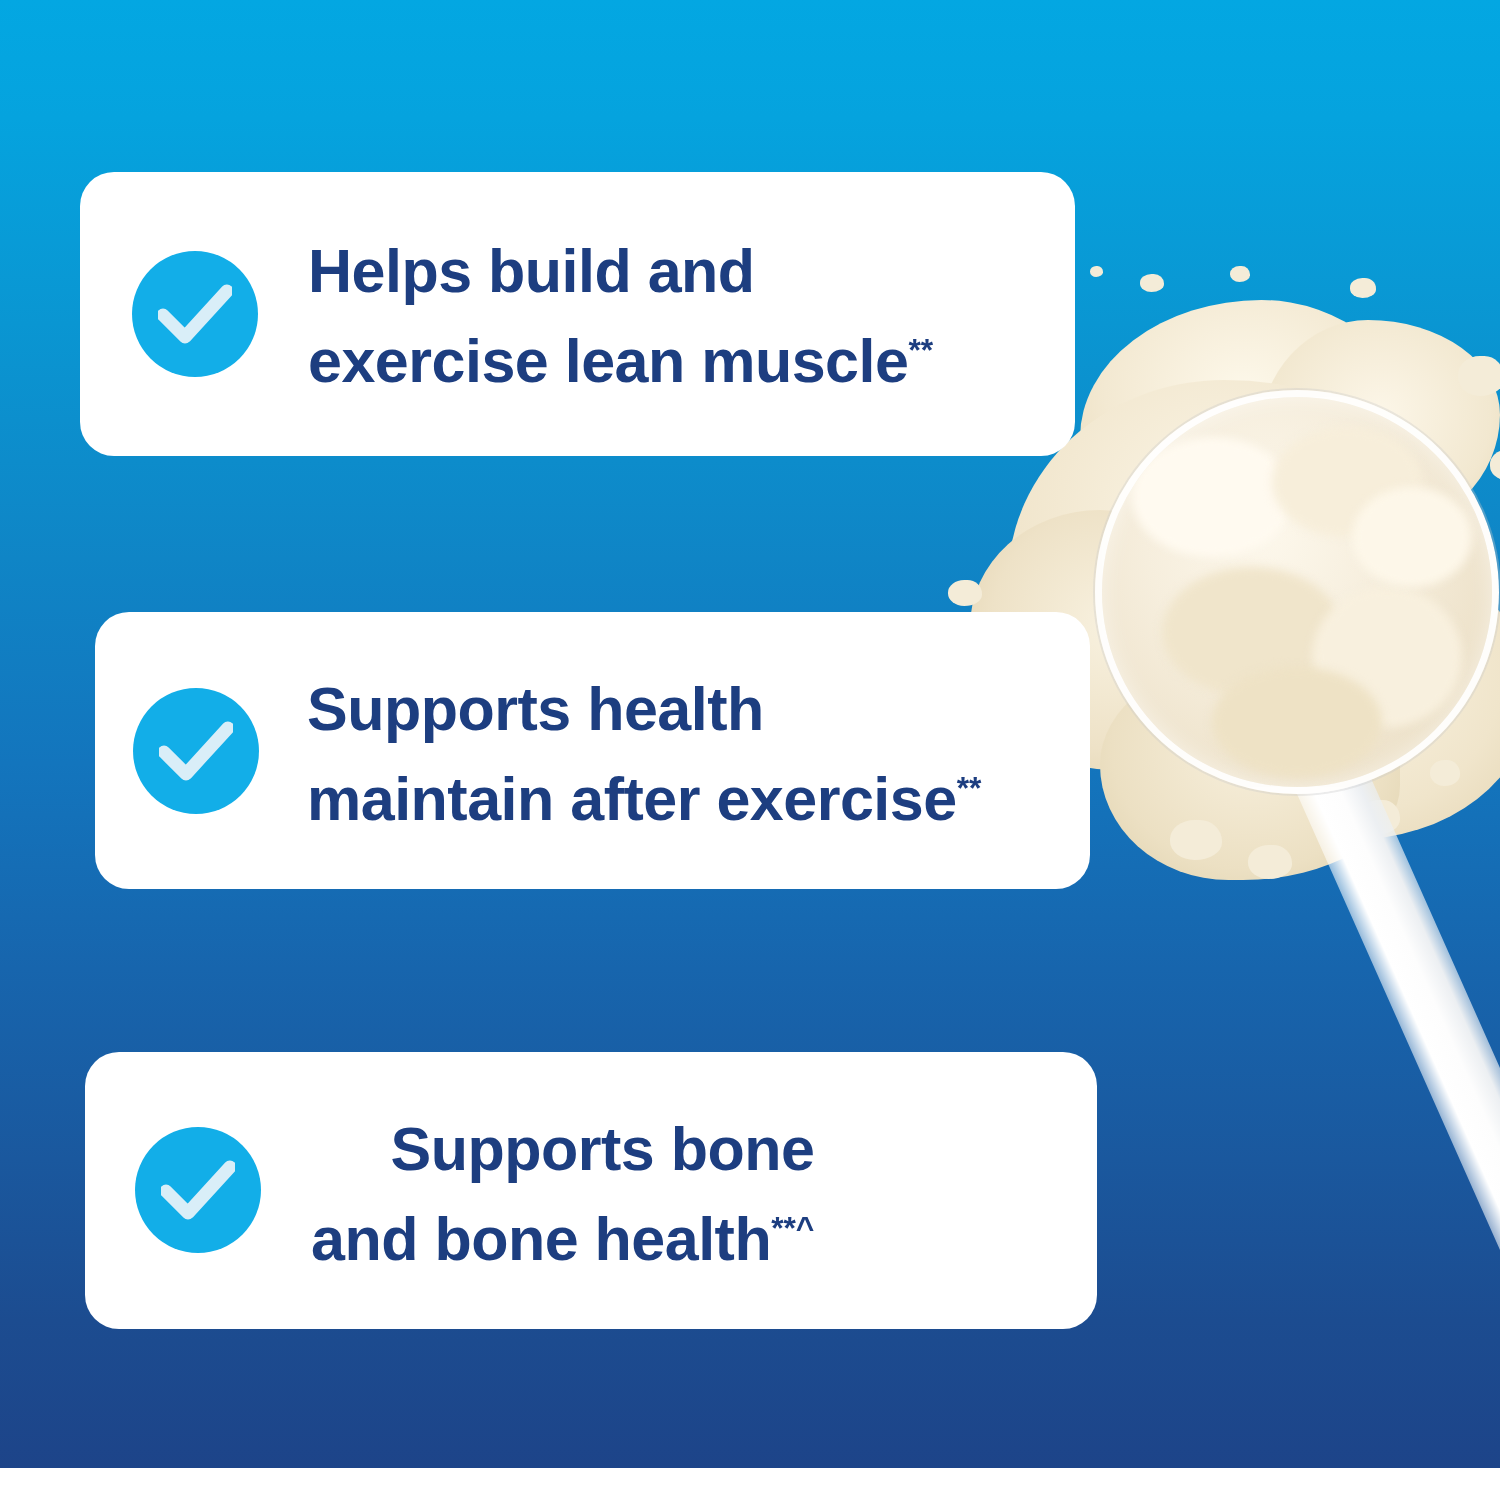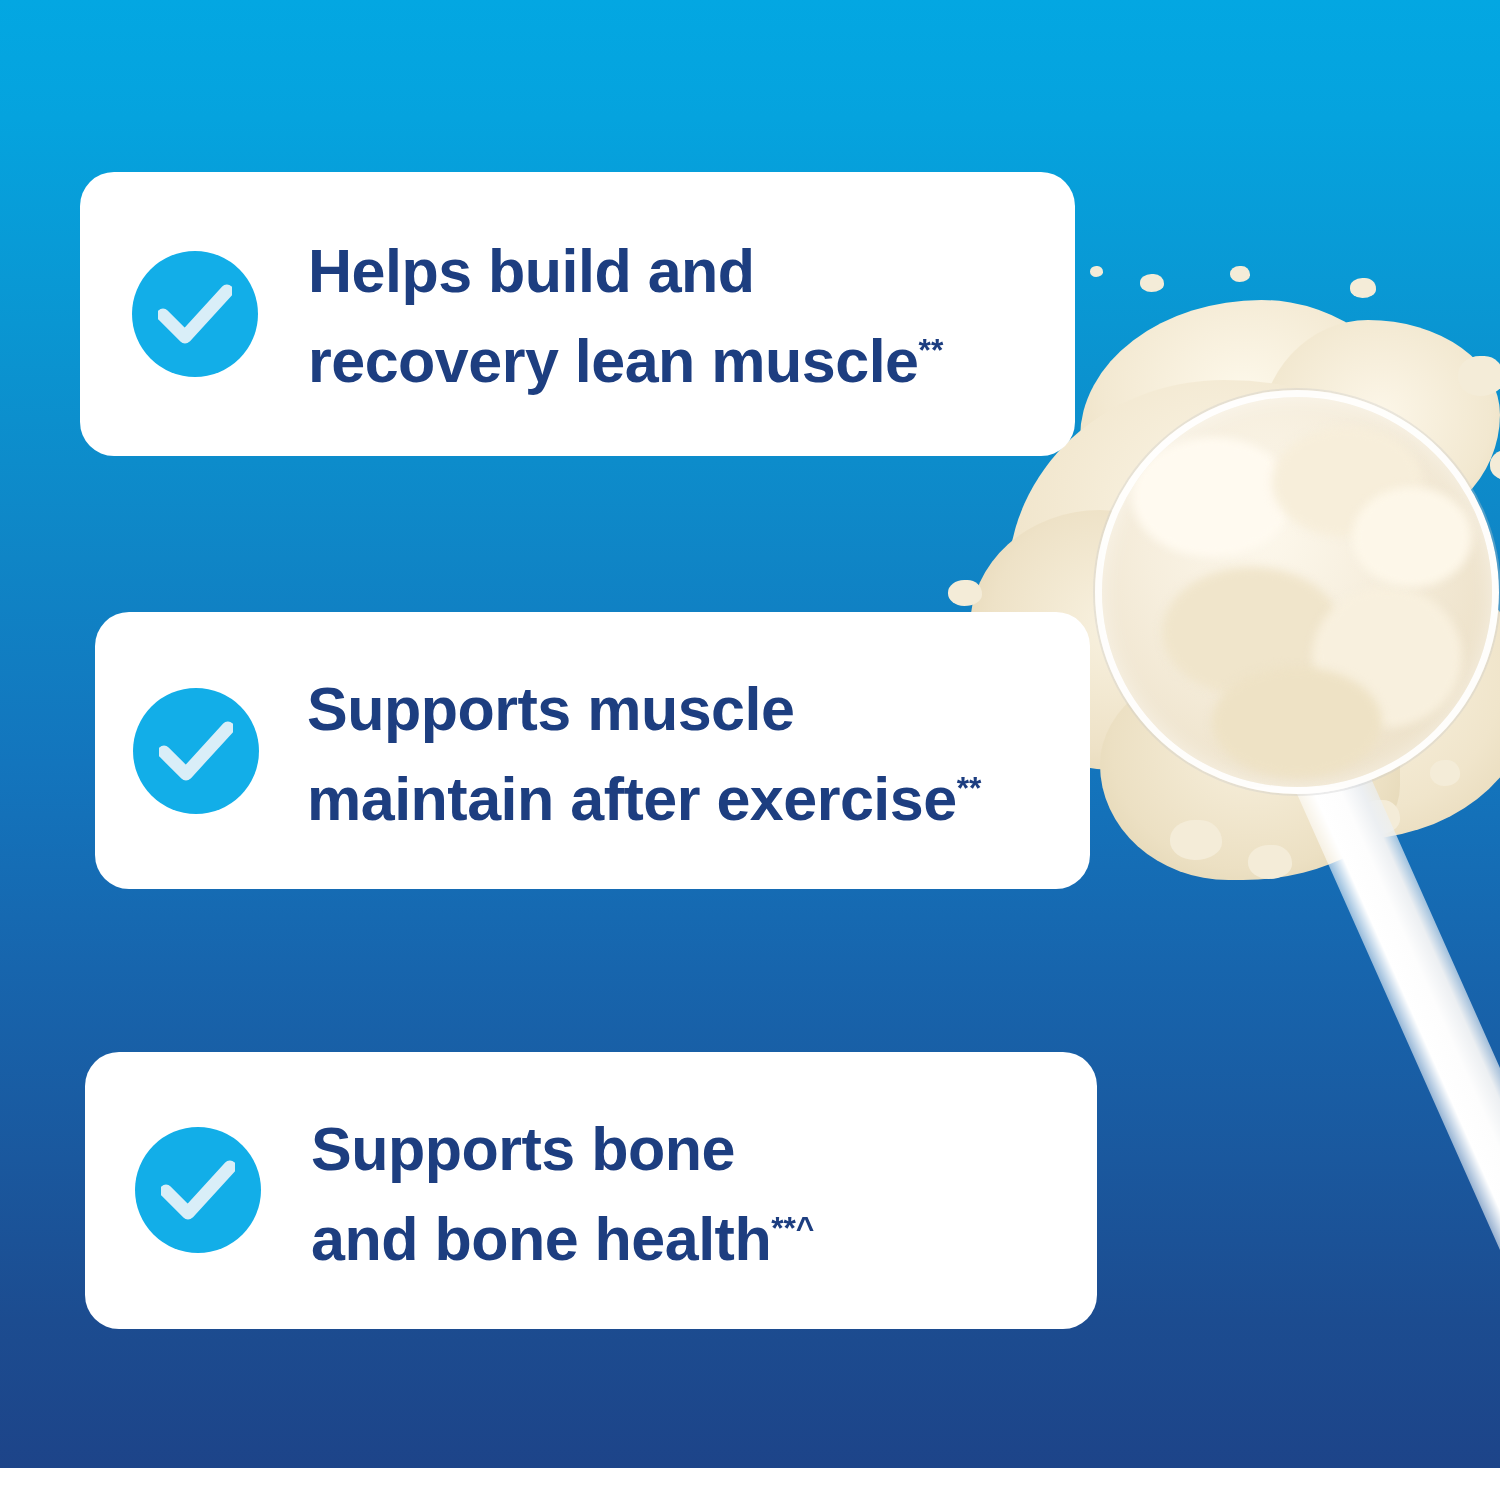--- a/index.html
+++ b/index.html
@@ -131,21 +131,21 @@
   
   .card {
     position: absolute;
     background: #ffffff;
     border-radius: 34px;
     display: flex;
     align-items: center;
   }
   .card-1 { left: 80px;  top: 172px;  width: 995px;  height: 284px; }
   .card-2 { left: 95px;  top: 612px;  width: 995px;  height: 277px; }
-  .card-3 { left: 85px;  top: 1052px; width: 1012px; height: 277px; }
+  .card-3 { left: 85px;  top: 1052px; width: 1012px; height: 277px; text-align: right; }
 
   .check-circle {
     position: absolute;
     width: 126px;
     height: 126px;
     border-radius: 50%;
     background: #12aee8;
     display: flex;
     align-items: center;
     justify-content: center;
@@ -223,30 +223,30 @@
       <div class="tex" style="left:250px;top:90px;width:120px;height:100px;background:#fdf7e9;"></div>
     </div>
   </div>
 
   <div class="card card-1">
     <div class="check-circle">
       <svg width="74" height="60" viewBox="0 0 74 60" aria-hidden="true">
         <path d="M5 31 L27 53 L69 7" fill="none" stroke="#D9EEF8" stroke-width="13" stroke-linecap="round" stroke-linejoin="round"></path>
       </svg>
     </div>
-    <div class="card-text"><span>Helps build and</span><br><span>recovery lean muscle</span><span class="sup">**</span></div>
+    <div class="card-text"><span>Helps build and</span><br><span>exercise lean muscle</span><span class="sup">**</span></div>
   </div>
 
   <div class="card card-2">
     <div class="check-circle">
       <svg width="74" height="60" viewBox="0 0 74 60" aria-hidden="true">
         <path d="M5 31 L27 53 L69 7" fill="none" stroke="#D9EEF8" stroke-width="13" stroke-linecap="round" stroke-linejoin="round"></path>
       </svg>
     </div>
-    <div class="card-text"><span>Supports muscle</span><br><span>maintain after exercise</span><span class="sup">**</span></div>
+    <div class="card-text"><span>Supports health</span><br><span>maintain after exercise</span><span class="sup">**</span></div>
   </div>
 
   <div class="card card-3">
     <div class="check-circle">
       <svg width="74" height="60" viewBox="0 0 74 60" aria-hidden="true">
         <path d="M5 31 L27 53 L69 7" fill="none" stroke="#D9EEF8" stroke-width="13" stroke-linecap="round" stroke-linejoin="round"></path>
       </svg>
     </div>
     <div class="card-text"><span>Supports bone</span><br><span>and bone health</span><span class="sup">**^</span></div>
   </div>

